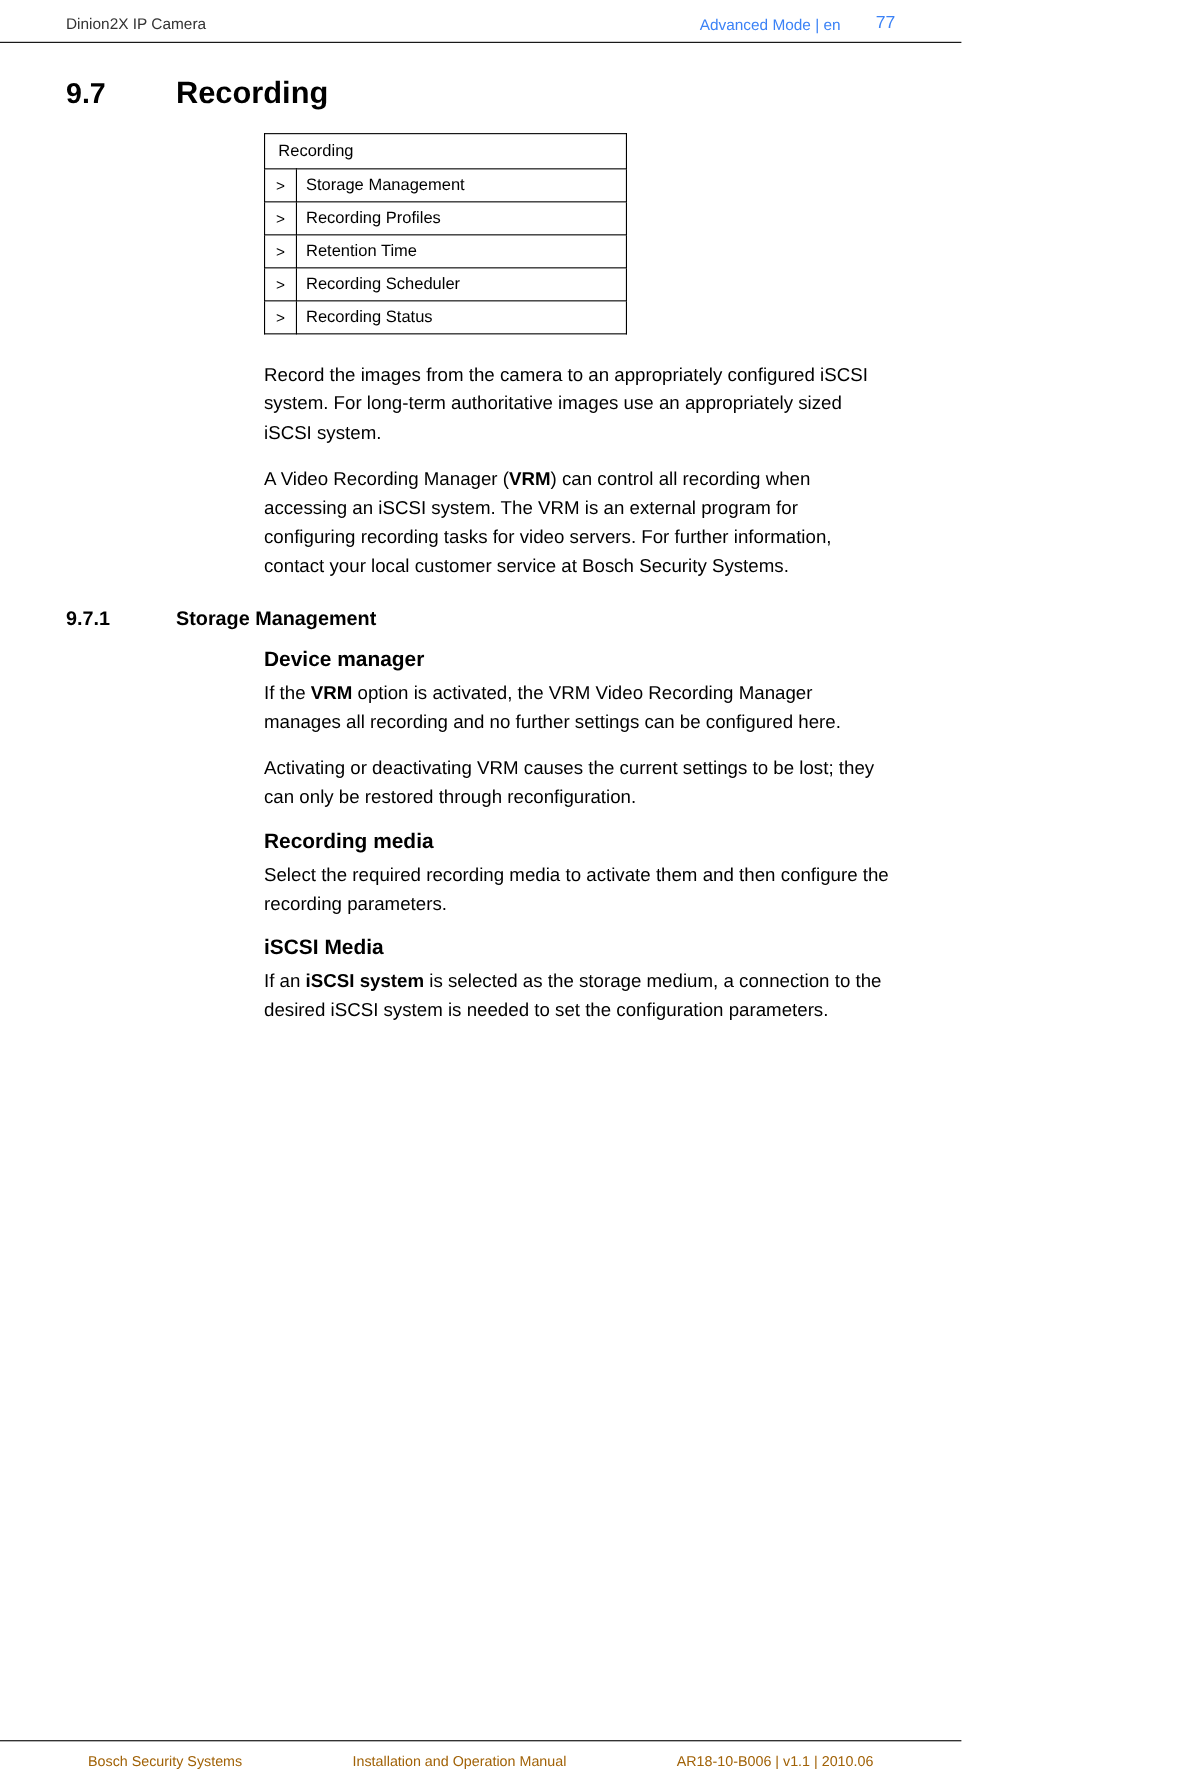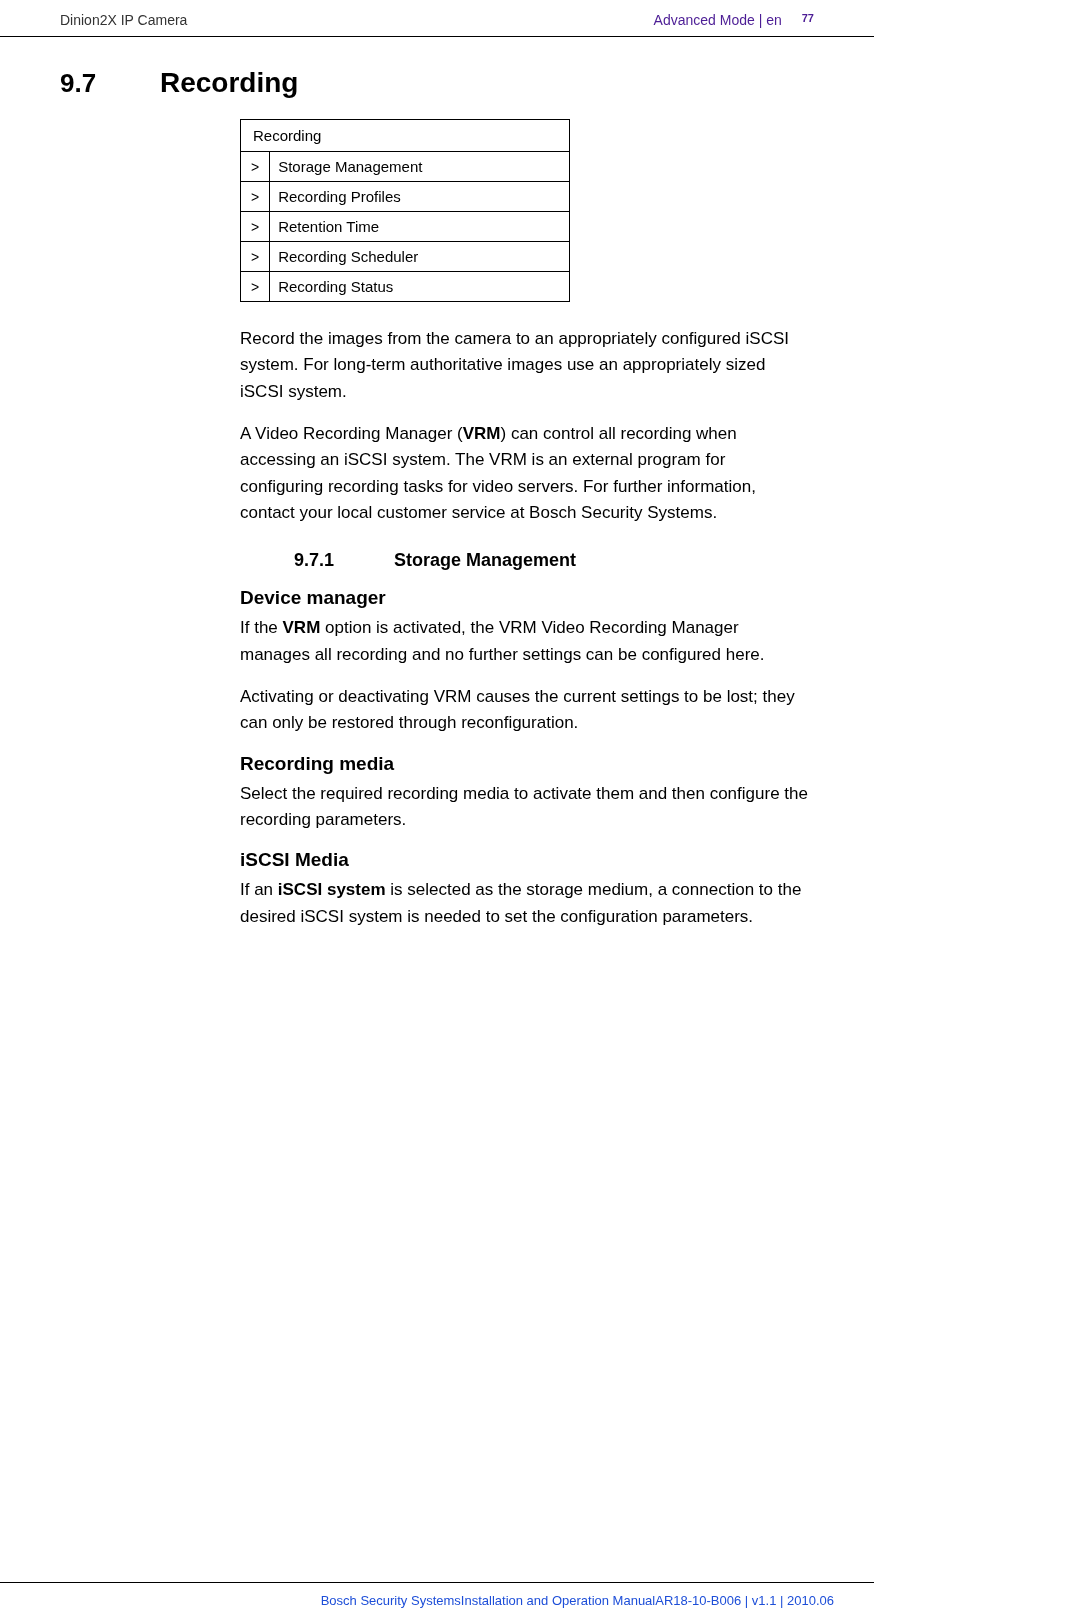--- a/index.html
+++ b/index.html
@@ -36,29 +36,30 @@
       border-bottom: 1px solid #000;
     }
 
     .header-left {
       font-size: 14px;
       color: #333;
     }
 
     .header-right {
       font-size: 14px;
-      color: #4c1d95;
-      display: flex;
-      align-items: flex-start;
-      gap: 20px;
+      color: #3b82f6;
+      display: flex;
+      align-items: flex-end;
+      gap: 0;
     }
 
     .header-page-num {
-      font-weight: bold;
-      font-size: 11px;
+      font-weight: normal;
+      font-size: 16px;
+      margin-left: 32px;
     }
 
     
     .page-content {
       flex: 1;
       padding: 30px 64px 20px 60px;
     }
 
     
     .section-heading {
@@ -124,21 +125,20 @@
       margin-bottom: 6px;
     }
 
     
     .subsection-heading {
       display: flex;
       align-items: baseline;
       gap: 20px;
       margin-top: 24px;
       margin-bottom: 14px;
-      justify-content: center;
     }
 
     .subsection-number {
       font-size: 18px;
       font-weight: bold;
       min-width: 80px;
     }
 
     .subsection-title {
       font-size: 18px;
@@ -150,26 +150,26 @@
       font-weight: bold;
       font-size: 19px;
       margin-left: 180px;
       margin-top: 16px;
       margin-bottom: 6px;
     }
 
     
     .page-footer {
       border-top: 1px solid #000;
-      padding: 10px 40px;
-      display: flex;
-      justify-content: flex-end;
+      padding: 10px 80px;
+      display: flex;
+      justify-content: space-between;
       align-items: center;
       font-size: 13px;
-      color: #1d4ed8;
+      color: #a16207;
       margin-top: auto;
     }
 
     .footer-left {
       font-size: 13px;
     }
 
     .footer-center {
       font-size: 13px;
     }

